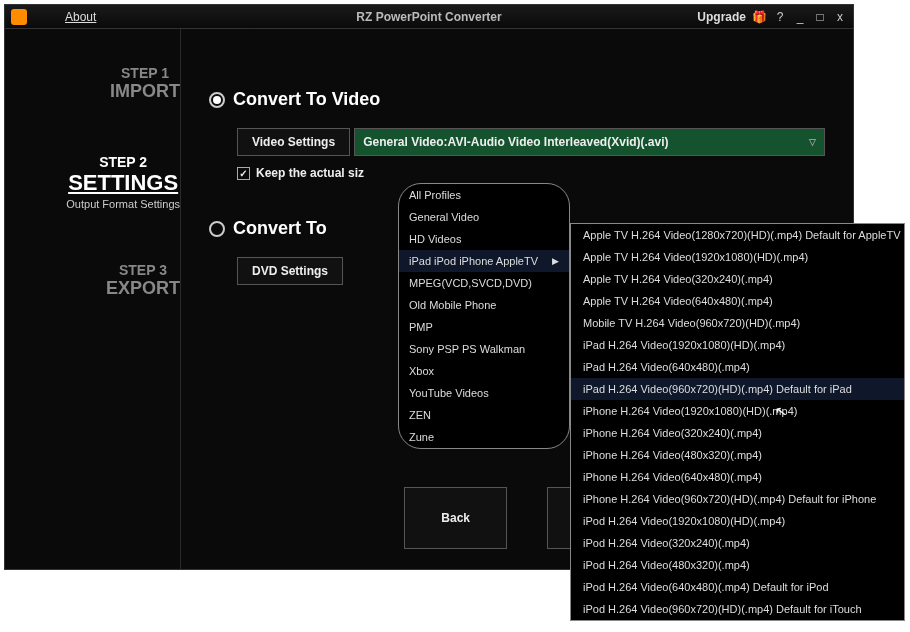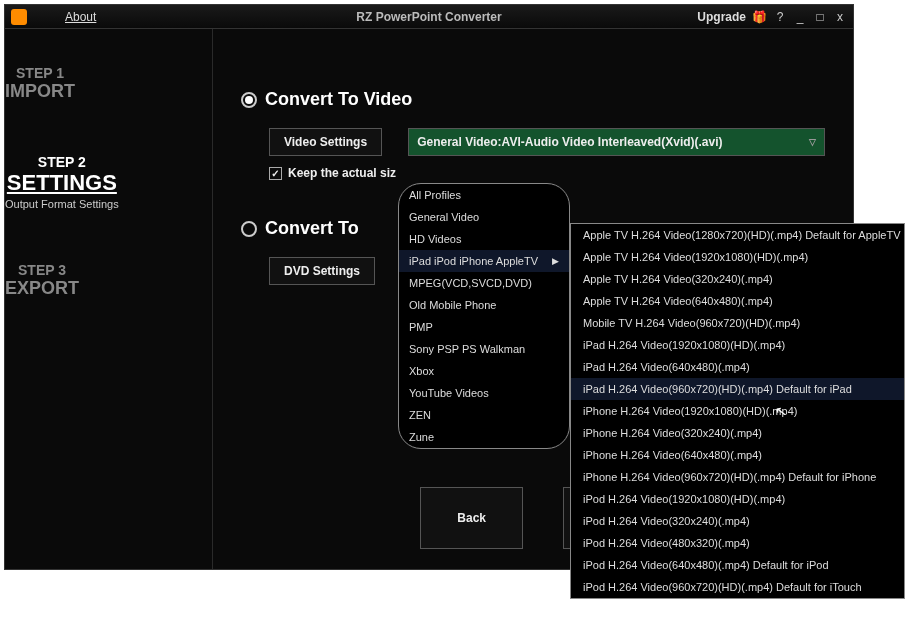--- a/index.html
+++ b/index.html
@@ -18,39 +18,39 @@
   background: #ff8c00; display: inline-block;
 }
 .titlebar .about { text-decoration: underline; cursor: pointer; }
 .titlebar .title { position: absolute; left: 50%; transform: translateX(-50%); font-weight: bold; color: #bbb; }
 .titlebar .right { margin-left: auto; display: flex; align-items: center; gap: 6px; padding-right: 6px; }
 .titlebar .upgrade { font-weight: bold; }
 .titlebar .gift { color: #0f0; font-size: 12px; }
 .titlebar .ctl { width: 14px; text-align: center; color: #ccc; cursor: pointer; font-size: 12px; }
 .body { display: flex; height: calc(100% - 24px); }
 .sidebar {
-  width: 208px; border-right: 1px solid #2a2a2a; padding-top: 36px;
-  display: flex; flex-direction: column; align-items: flex-start; gap: 52px;
+  width: 176px; border-right: 1px solid #2a2a2a; padding-top: 36px;
+  display: flex; flex-direction: column; align-items: flex-end; gap: 52px;
   color: #888;
 }
 .step { text-align: center; }
 .step .num { font-size: 14px; font-weight: bold; }
 .step .name { font-size: 18px; font-weight: bold; }
 .step.active .num { color: #fff; }
 .step.active .name { color: #fff; font-size: 22px; text-decoration: underline; }
 .step.active .sub { color: #ccc; font-size: 11px; margin-top: 2px; }
 .main { flex: 1; padding: 60px 28px 0 28px; position: relative; color: #ddd; }
 .radio-row { display: flex; align-items: center; gap: 8px; margin-bottom: 18px; }
 .radio {
   width: 16px; height: 16px; border: 2px solid #ccc; border-radius: 50%;
   display: inline-flex; align-items: center; justify-content: center; cursor: pointer;
 }
 .radio.sel::after { content: ""; width: 8px; height: 8px; background: #fff; border-radius: 50%; }
 .radio-label { font-size: 18px; font-weight: bold; color: #fff; }
-.row2 { display: flex; align-items: center; gap: 26px; margin-left: 28px; margin-bottom: 10px; }
+.row2 { display: flex; align-items: center; gap: 4px; margin-left: 28px; margin-bottom: 10px; }
 .btn {
   background: #111; border: 1px solid #555; color: #eee; font-size: 12px;
   padding: 6px 14px; font-weight: bold; cursor: pointer;
 }
 .dropdown {
   flex: 1; background: #14532d; border: 1px solid #555; color: #eee; font-size: 12px;
   font-weight: bold; padding: 6px 8px; display: flex; justify-content: space-between;
   align-items: center; cursor: pointer;
 }
 .dropdown .arrow { font-size: 9px; color: #999; }
@@ -189,20 +189,21 @@
     <div class="menu-item">Apple TV H.264 Video(1280x720)(HD)(.mp4) Default for AppleTV</div>
     <div class="menu-item">Apple TV H.264 Video(1920x1080)(HD)(.mp4)</div>
     <div class="menu-item">Apple TV H.264 Video(320x240)(.mp4)</div>
     <div class="menu-item">Apple TV H.264 Video(640x480)(.mp4)</div>
     <div class="menu-item">Mobile TV H.264 Video(960x720)(HD)(.mp4)</div>
     <div class="menu-item">iPad H.264 Video(1920x1080)(HD)(.mp4)</div>
     <div class="menu-item">iPad H.264 Video(640x480)(.mp4)</div>
     <div class="menu-item hover">iPad H.264 Video(960x720)(HD)(.mp4) Default for iPad</div>
     <div class="menu-item">iPhone H.264 Video(1920x1080)(HD)(.mp4)</div>
     <div class="menu-item">iPhone H.264 Video(320x240)(.mp4)</div>
+    <div class="menu-item">iPhone H.264 Video(480x320)(.mp4)</div>
     <div class="menu-item">iPhone H.264 Video(640x480)(.mp4)</div>
     <div class="menu-item">iPhone H.264 Video(960x720)(HD)(.mp4) Default for iPhone</div>
     <div class="menu-item">iPod H.264 Video(1920x1080)(HD)(.mp4)</div>
     <div class="menu-item">iPod H.264 Video(320x240)(.mp4)</div>
     <div class="menu-item">iPod H.264 Video(480x320)(.mp4)</div>
     <div class="menu-item">iPod H.264 Video(640x480)(.mp4) Default for iPod</div>
     <div class="menu-item">iPod H.264 Video(960x720)(HD)(.mp4) Default for iTouch</div>
   </div>
 
 <div class="cursor">↖</div>

